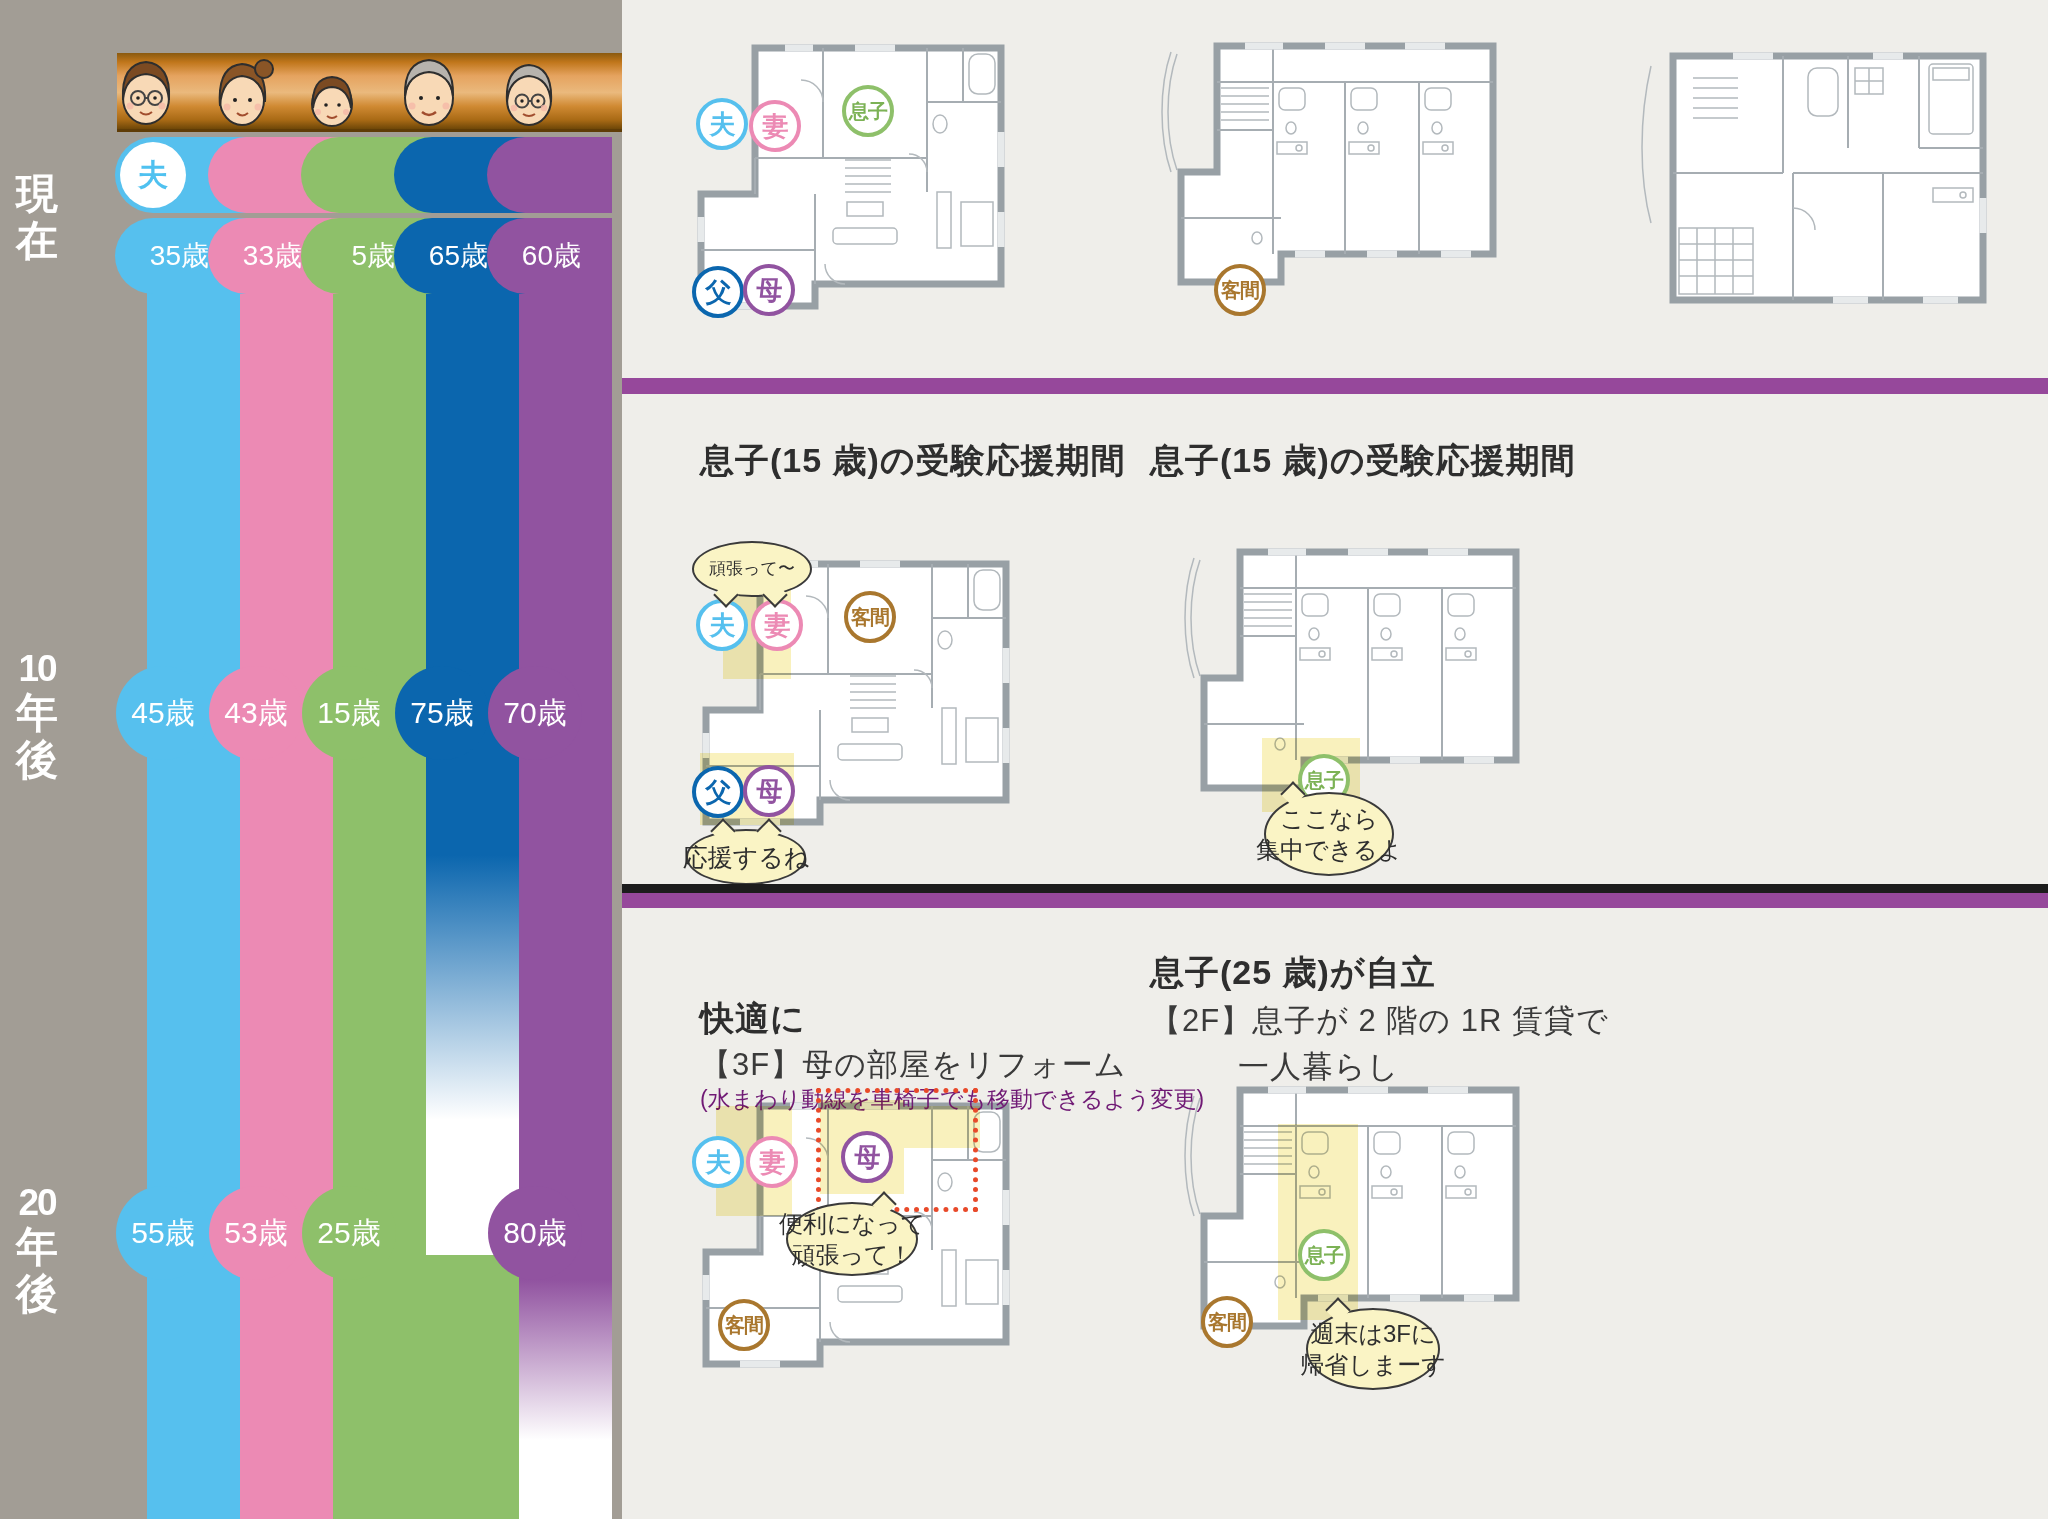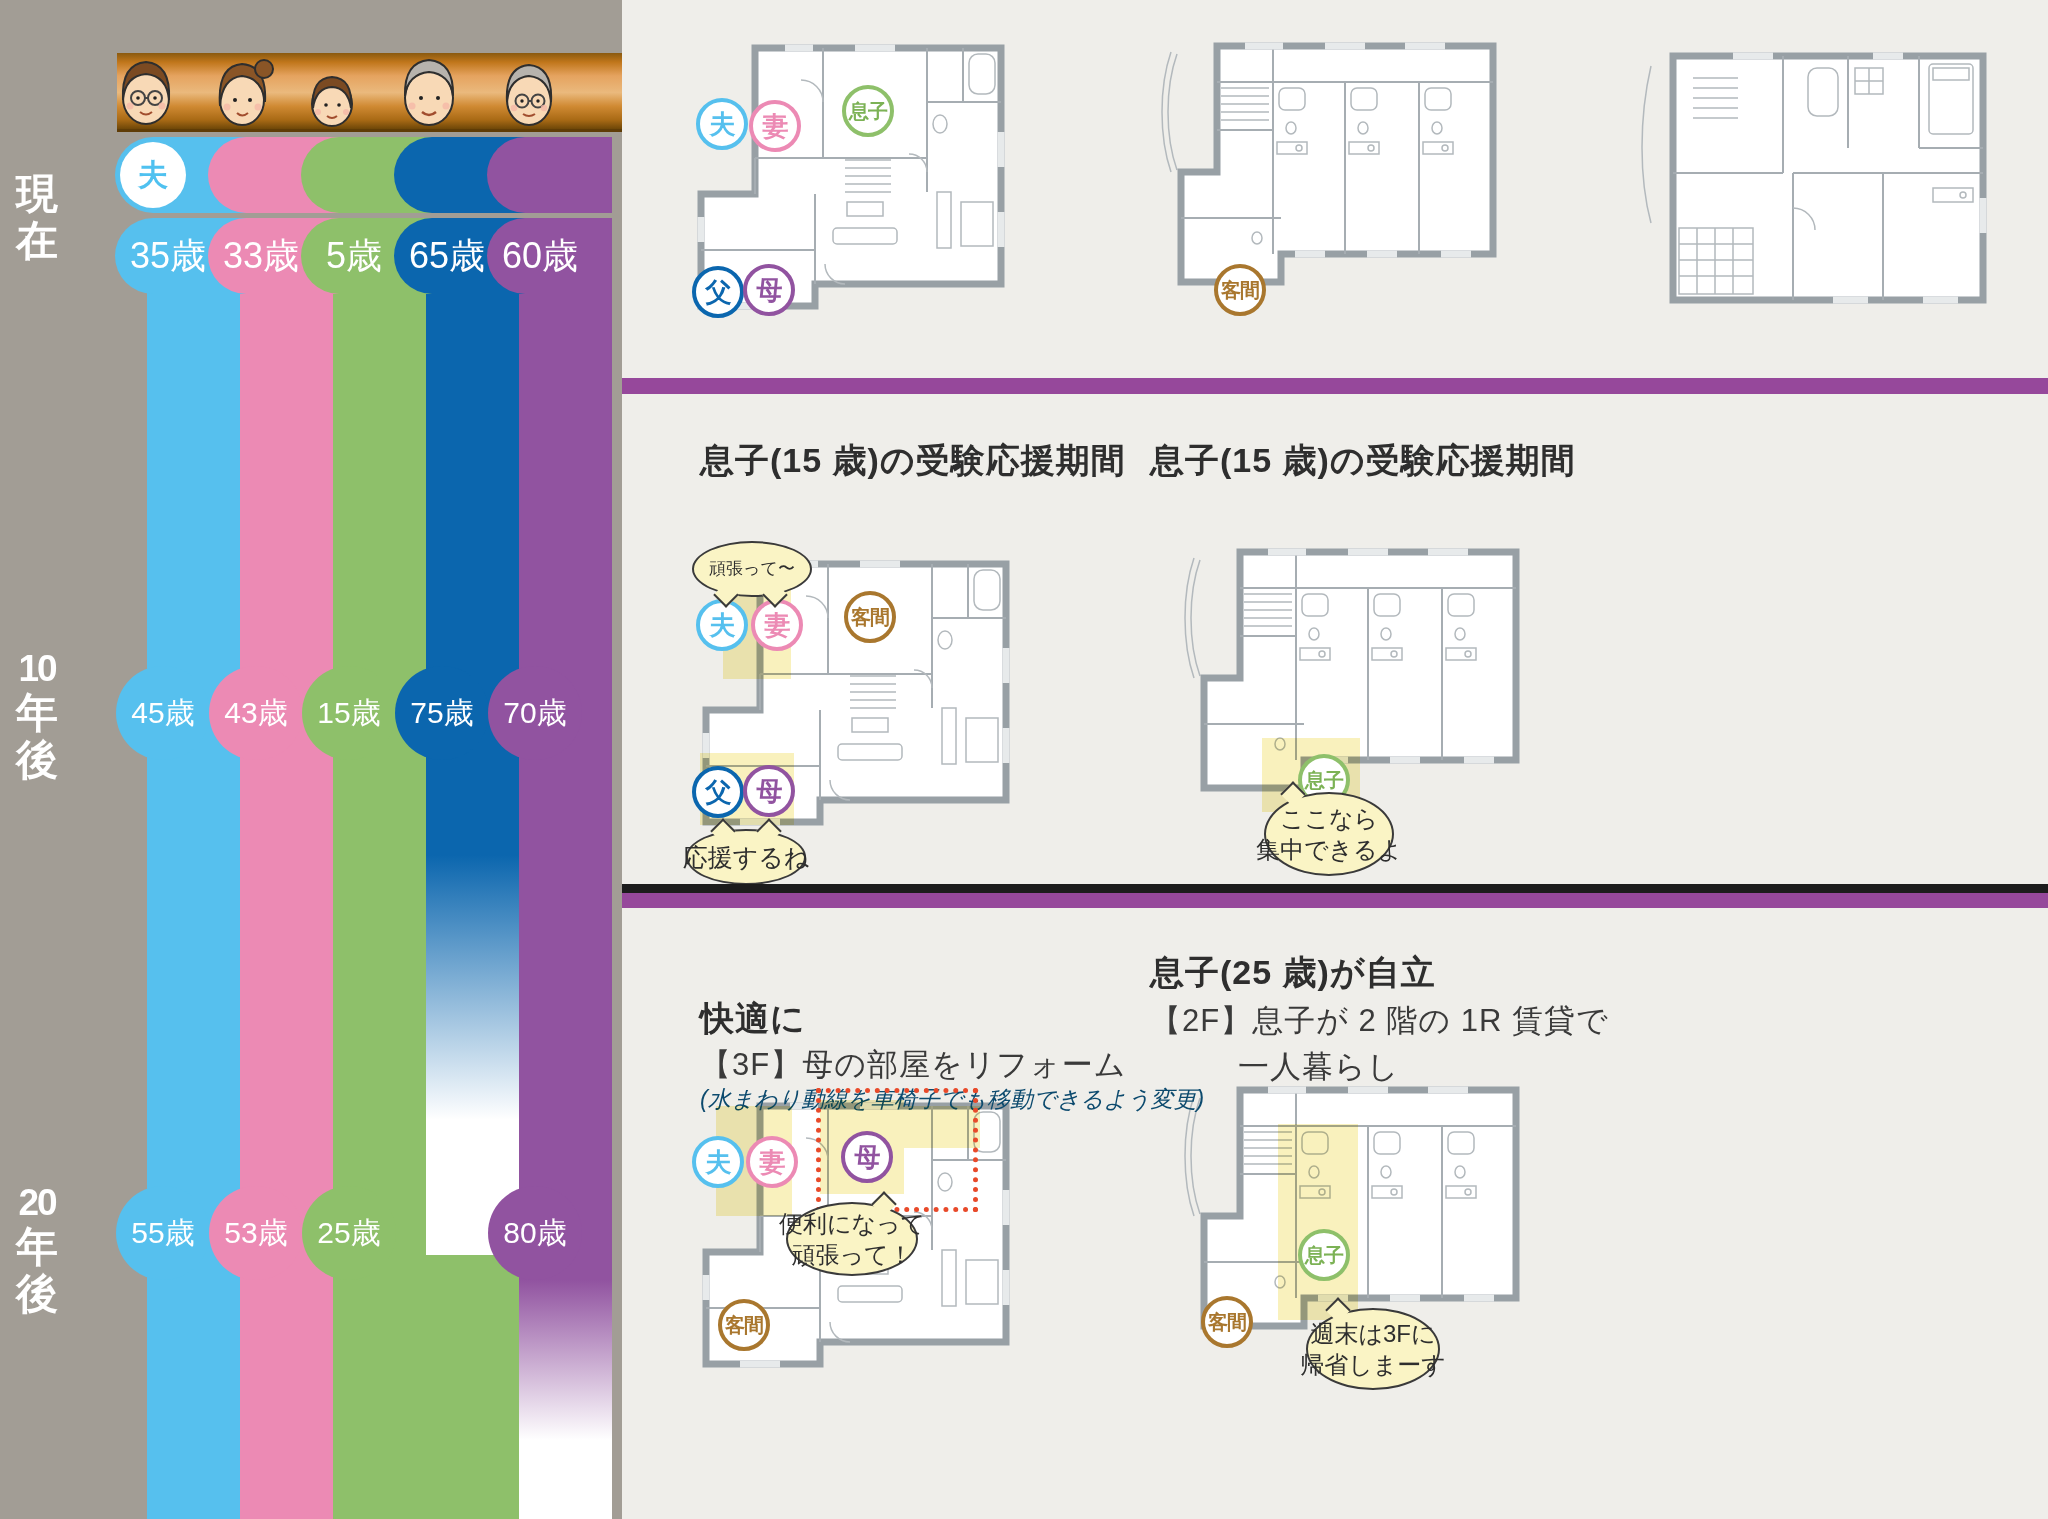--- a/index.html
+++ b/index.html
@@ -8,22 +8,22 @@
   
   .left-panel{position:absolute;left:0;top:0;width:622px;height:1519px;background:#a29d95;}
   .banner{position:absolute;left:117px;top:53px;width:505px;height:76px;z-index:3;
           background:linear-gradient(to bottom,#8a5a10 0%,#c0761b 12%,#e5a35f 30%,#eab97d 52%,#d08a33 70%,#a96a15 88%,#6e4708 100%);
           border-bottom:3px solid #5f3c06;}
   .face{position:absolute;z-index:4;}
   .vlabel{position:absolute;left:13px;width:48px;z-index:9;color:#fff;font-weight:600;text-align:center;}
   .vlabel span{display:block;font-size:42px;line-height:1.12;}
   .vlabel span.num{font-size:37px;letter-spacing:-2px;}
   .pill{position:absolute;height:76px;border-radius:38px 0 0 38px;z-index:10;}
-  .pill .age{display:block;width:82px;margin-left:12px;line-height:76px;text-align:center;
-             color:#fff;font-size:36px;white-space:nowrap;}
+  .pill .age{display:block;width:82px;margin-left:12px;line-height:76px;text-align:right;
+             color:#fff;font-size:28px;white-space:nowrap;}
   .legend-circle{position:absolute;left:120px;top:142px;width:66px;height:66px;border-radius:50%;
                  background:#fff;z-index:11;display:flex;align-items:center;justify-content:center;
                  font-size:30px;font-weight:700;color:#4fc1f0;}
   .col{position:absolute;top:256px;width:93px;height:1263px;z-index:2;}
   .col-under{position:absolute;top:256px;width:93px;height:1263px;background:#fff;z-index:1;}
   .bulge{position:absolute;width:94px;height:94px;border-radius:50%;z-index:5;
          display:flex;align-items:center;justify-content:center;color:#fff;font-size:30px;white-space:nowrap;}
   .bg-h{background:#56c0ee}.bg-w{background:#ec8ab4}.bg-s{background:#8ec06a}
   .bg-f{background:#0b66ae}.bg-m{background:#9153a0}
   .green-wide{position:absolute;left:333px;top:1255px;width:186px;height:264px;background:#8ec06a;z-index:3;}
@@ -44,21 +44,21 @@
   .bd-s{border-color:#8ec06a;color:#7cb255}.bd-f{border-color:#0b66ae;color:#0b66ae}
   .bd-m{border-color:#9153a0;color:#9153a0}.bd-g{border-color:#a9772e;color:#a9772e}
   .bubble{position:absolute;background:#faf4c5;border:2px solid #3a3a3a;border-radius:50%;z-index:5;
           display:flex;flex-direction:column;align-items:center;justify-content:center;
           font-size:24px;color:#2e2e2e;text-align:center;line-height:1.3;white-space:nowrap;}
   .tail{position:absolute;width:16px;height:16px;background:#faf4c5;transform:rotate(45deg);}
   .td{bottom:-9px;border-right:2px solid #3a3a3a;border-bottom:2px solid #3a3a3a;}
   .tu{top:-9px;border-left:2px solid #3a3a3a;border-top:2px solid #3a3a3a;}
   .sec-title{position:absolute;font-size:34px;font-weight:700;color:#2e2e2e;letter-spacing:1px;z-index:2;white-space:nowrap;}
   .sec-sub{position:absolute;font-size:31px;font-weight:400;color:#3a3a3a;letter-spacing:1px;z-index:2;white-space:nowrap;}
-  .sec-note{position:absolute;font-size:23px;color:#0c4a6e;z-index:2;white-space:nowrap;font-style:italic;}
+  .sec-note{position:absolute;font-size:23px;color:#701a75;z-index:2;white-space:nowrap;}
 </style>
 </head>
 <body>
 
 <svg width="0" height="0" style="position:absolute">
   <defs>
 
     <symbol id="planH" viewBox="0 0 340 290">
       <path d="M60,6 H306 V242 H120 V264 H6 V152 H60 Z" fill="#ffffff" stroke="#98a0a5" stroke-width="7"></path>
       <g stroke="#a6adb2" stroke-width="2" fill="none">

